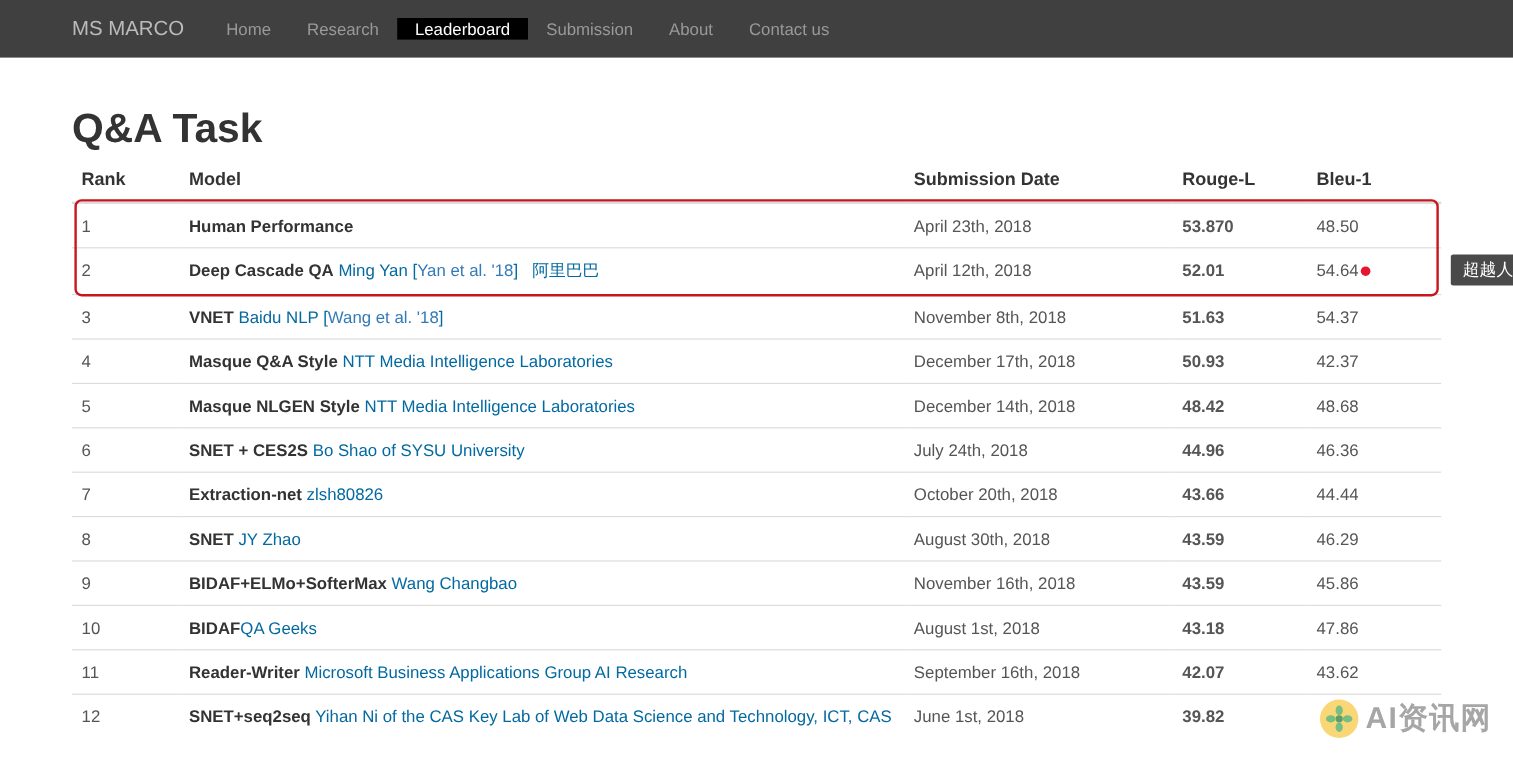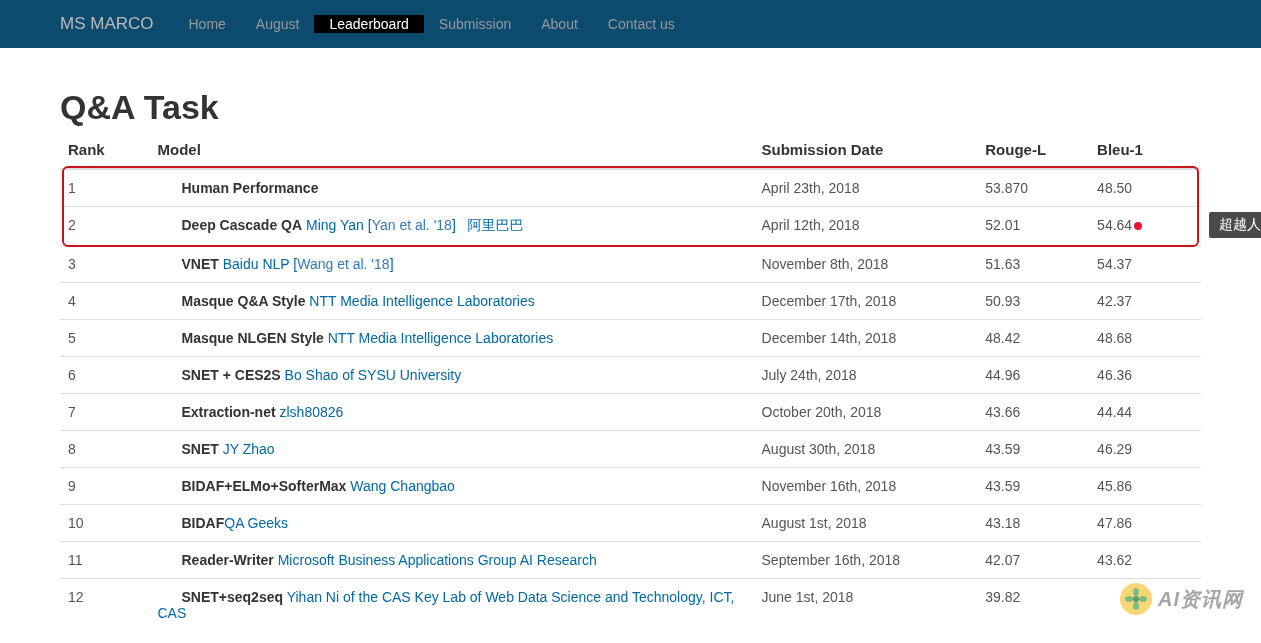--- a/index.html
+++ b/index.html
@@ -1,51 +1,51 @@
 <!DOCTYPE html>
 <html><head>
   <meta charset="utf-8">
   <style>
     * { margin: 0; padding: 0; box-sizing: border-box; }
     body { font-family: -apple-system, BlinkMacSystemFont, "Segoe UI", Helvetica, Arial, sans-serif; background: #fff; color: #333; }
-    .navbar { background: #0c4a6e; height: 48px; display: flex; align-items: center; padding: 0 60px; }
+    .navbar { background: #404040; height: 48px; display: flex; align-items: center; padding: 0 60px; }
     .brand { color: #bbb; font-size: 17px; margin-right: 20px; }
     .nav-item { color: #999; font-size: 14px; padding: 1px 15px; cursor: pointer; }
     .nav-item.active { background: #000; color: #fff; }
     .container { padding: 40px 60px; }
     .page-title { font-size: 34px; font-weight: bold; margin-bottom: 4px; color: #333; }
     .table { width: 100%; border-collapse: collapse; }
     .table th { text-align: left; padding: 10px 8px; font-weight: bold; font-size: 15px; border-bottom: 2px solid #ddd; }
     .table td { padding: 10px 8px; font-size: 14px; border-top: 1px solid #ddd; color: #555; vertical-align: top; }
     .col-rank { width: 80px; }
     .col-model { width: 540px; }
     .col-date { width: 200px; }
-    .col-rouge { width: 100px; }
+    .col-rouge { width: 100px; font-weight: bold; }
     .col-bleu { width: 100px; }
-    .model-name { font-weight: bold; color: #333; margin-left: 24px; }
+    .model-name { font-weight: bold; color: #333; }
     .model-extra { color: #0369a1; }
     .link-blue { color: #337ab7; cursor: pointer; }
     .red-text { color: #0369a1; }
     .highlight-rows { position: absolute; border: 2px solid #c8161d; border-radius: 6px; left: 2px; right: 2px; height: 82px; pointer-events: none; }
     .red-dot { display: inline-block; width: 8px; height: 8px; background: #e6162d; border-radius: 50%; margin-left: 2px; vertical-align: middle; }
     .callout { position: absolute; background: #4a4a4a; color: #fff; padding: 4px 10px; font-size: 14px; border-radius: 2px; white-space: nowrap; }
     .watermark { position: fixed; right: 18px; bottom: 28px; display: flex; align-items: center; opacity: 0.75; }
     .watermark-icon { width: 32px; height: 32px; background: #f7c948; border-radius: 50%; display: flex; align-items: center; justify-content: center; margin-right: 6px; }
     .watermark-icon svg { width: 24px; height: 24px; }
-    .watermark-text { color: #888; font-size: 20px; font-weight: bold; letter-spacing: 1px; font-style: italic; }
+    .watermark-text { color: #888; font-size: 25px; font-weight: bold; letter-spacing: 1px; }
     .table-wrap { position: relative; }
   </style>
 </head>
 <body>
 
 <div class="navbar">
   <span class="brand">MS MARCO</span>
   <div id="nav-items" style="display:flex;">
       <a class="nav-item">Home</a>
-      <a class="nav-item">August</a>
+      <a class="nav-item">Research</a>
       <a class="nav-item active">Leaderboard</a>
       <a class="nav-item">Submission</a>
       <a class="nav-item">About</a>
       <a class="nav-item">Contact us</a>
     </div>
 </div>
 
 <div class="container">
   <h1 class="page-title">Q&amp;A Task</h1>
   <div class="table-wrap">

